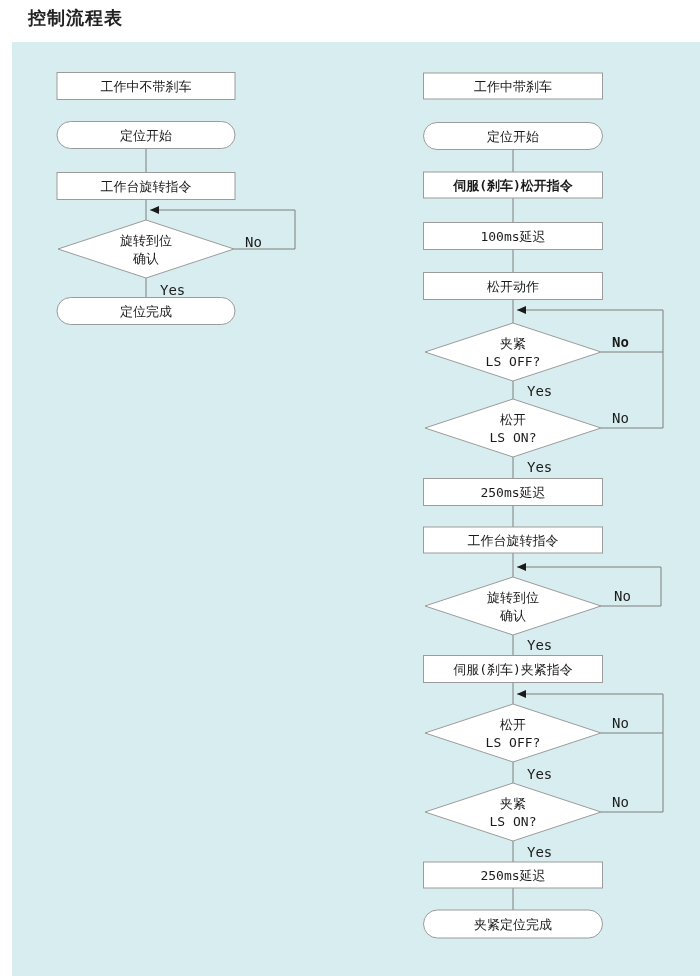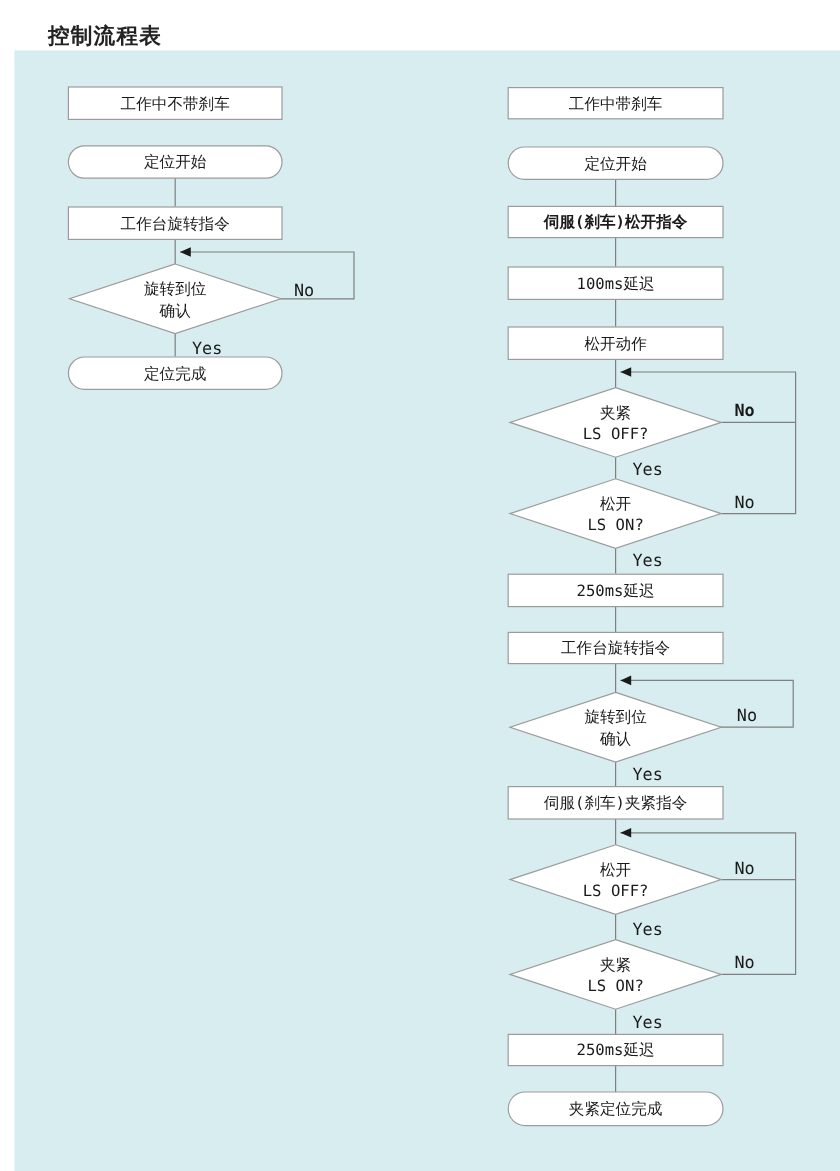--- a/index.html
+++ b/index.html
@@ -1,18 +1,18 @@
 <!DOCTYPE html>
 <html><head>
 <meta charset="utf-8">
 <style>
   html,body{margin:0;padding:0;background:#ffffff;}
   body{width:700px;height:976px;position:relative;overflow:hidden;
        font-family:"DejaVu Sans","Liberation Sans",sans-serif;}
-  .page-title{position:absolute;left:28px;top:6px;margin:12px;
+  .page-title{position:absolute;left:28px;top:6px;margin:0;
        font-size:18px;font-weight:bold;color:#222;letter-spacing:1px;
        font-family:"DejaVu Sans","Liberation Sans",sans-serif;}
   .panel{position:absolute;left:12px;top:42px;right:0;bottom:0;}
   svg.chart{position:absolute;left:0;top:0;}
   text{font-family:"DejaVu Sans Mono","DejaVu Sans",sans-serif;}
 </style>
 </head>
 <body>
 
 <h1 class="page-title">控制流程表</h1>

